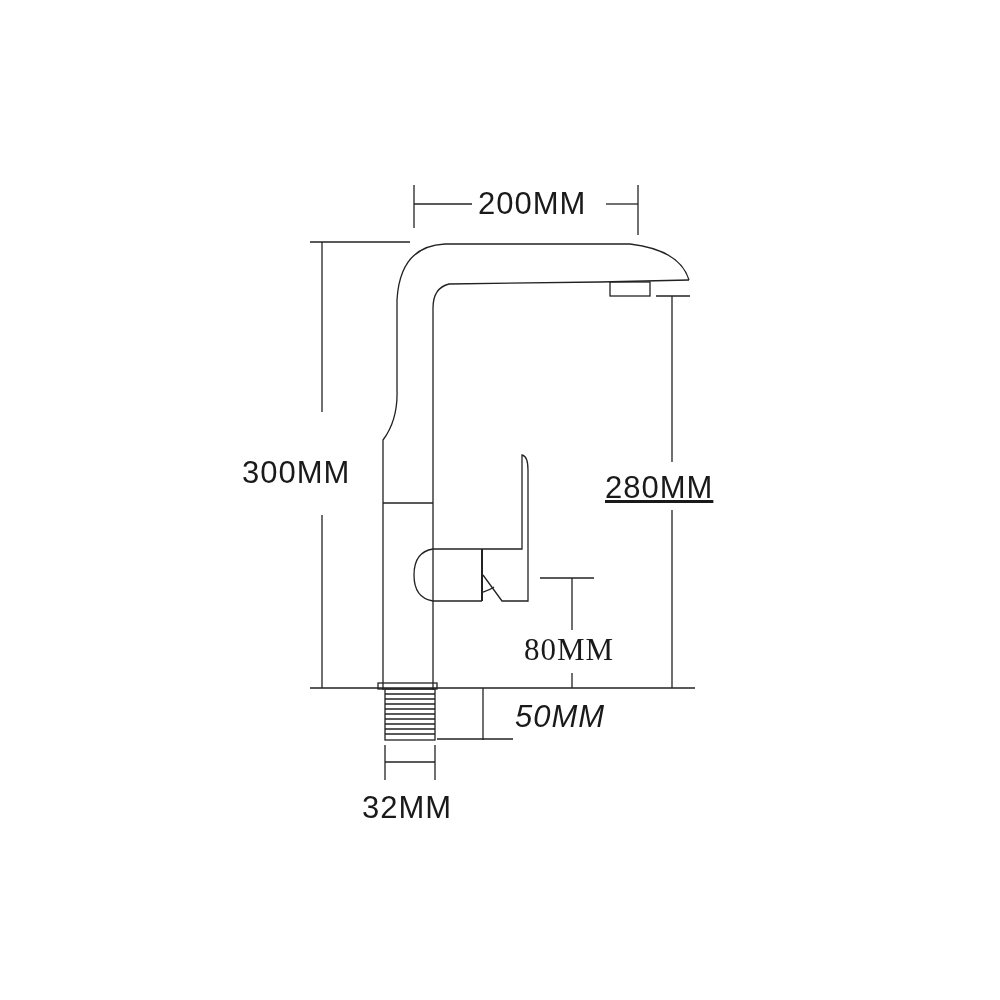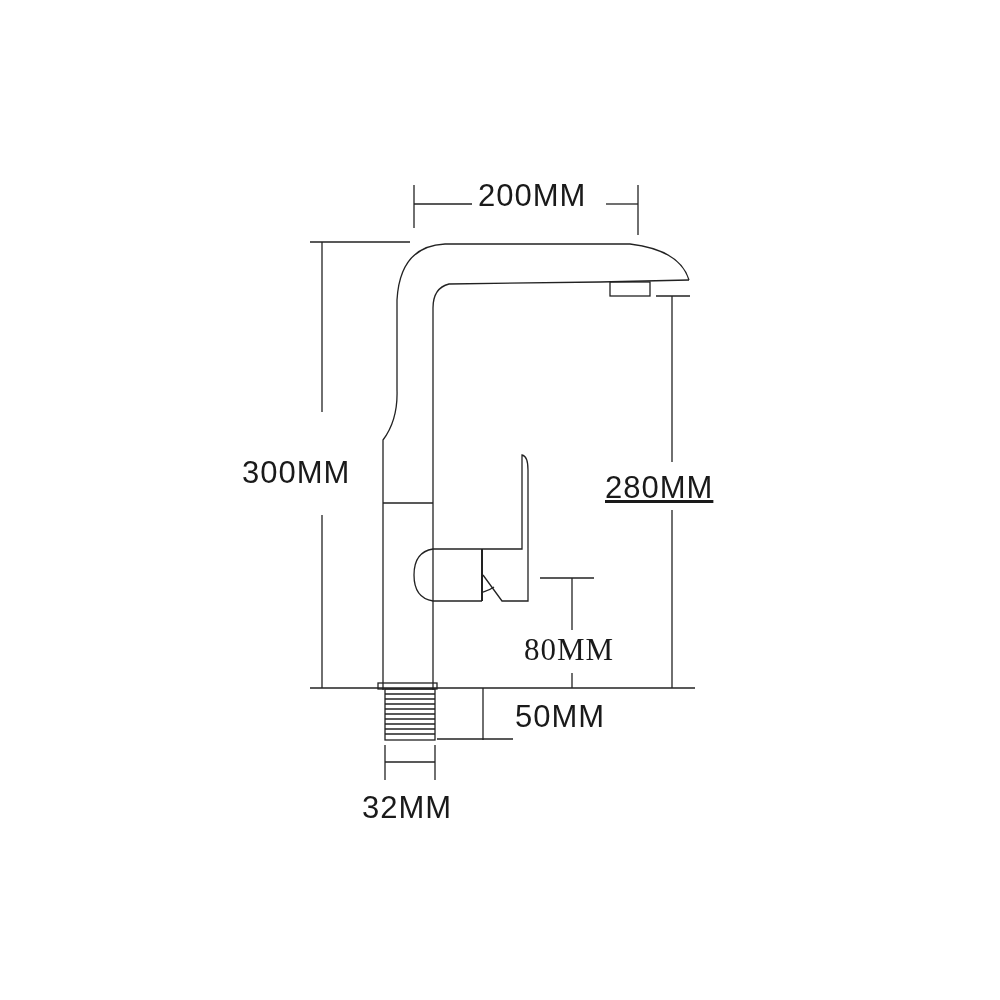--- a/index.html
+++ b/index.html
@@ -88,18 +88,18 @@
     <line class="ln" x1="437" y1="739" x2="513" y2="739"></line>
   </g>
 
   <g>
     <line class="ln" x1="385" y1="745" x2="385" y2="780"></line>
     <line class="ln" x1="435" y1="745" x2="435" y2="780"></line>
     <line class="ln" x1="385" y1="762" x2="435" y2="762"></line>
   </g>
 </svg>
 
-<div class="label" style="left:478px; top:180px;text-align:right;">200MM</div>
+<div class="label" style="left:478px; top:188px;text-align:right;">200MM</div>
 <div class="label" style="left:242px; top:457px;text-align:right;">300MM</div>
 <div class="label" style="left:605px; top:472px;text-decoration:underline;">280MM</div>
 <div class="label" style="left:524px; top:634px;font-family:Liberation Serif, serif;">80MM</div>
-<div class="label" style="left:515px; top:701px;">50MM</div>
+<div class="label" style="left:515px; top:701px;font-style:italic;">50MM</div>
 <div class="label" style="left:362px; top:792px;">32MM</div>
 
 </body></html>

